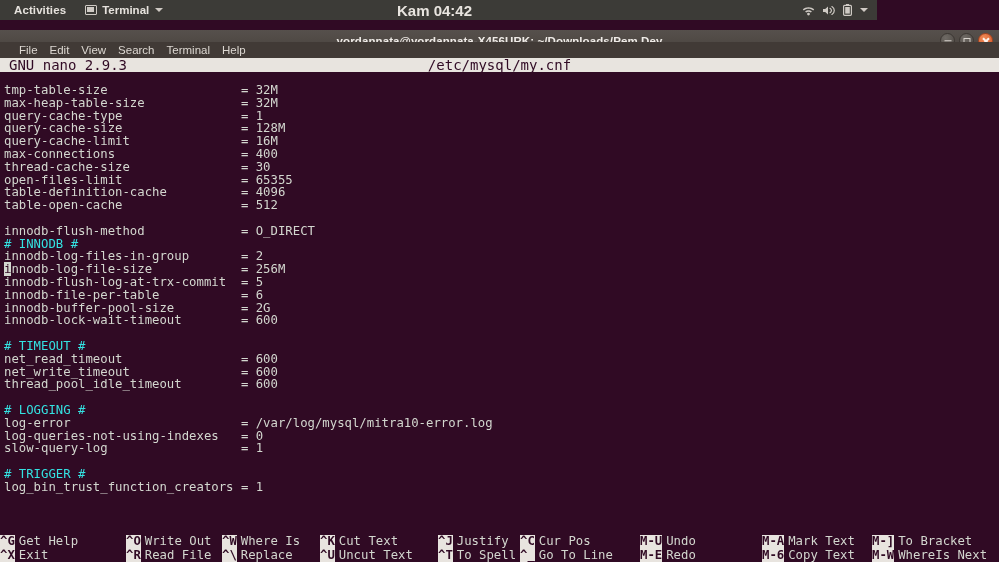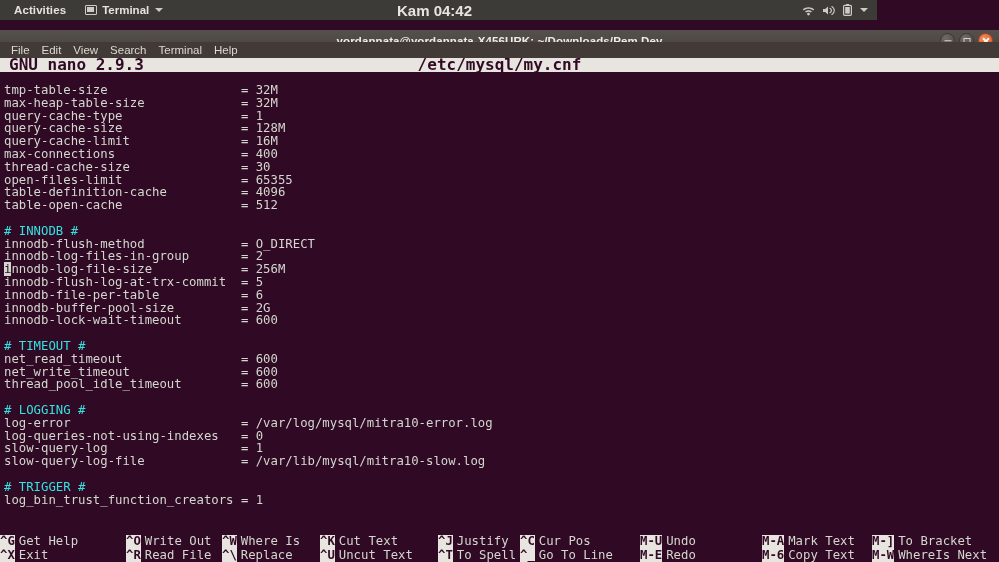--- a/index.html
+++ b/index.html
@@ -149,21 +149,21 @@
     top: 42px; left: 0;
     width: 999px;
     height: 16px;
     background: #413a36;
     display: flex;
     align-items: center;
     font-family: "Liberation Sans", sans-serif;
     font-size: 11.5px;
     color: #ddd8d2;
     box-sizing: border-box;
-    padding-left: 5px;
+    padding-left: 13px;
   }
   .menubar .mi {
     padding: 0 6px;
     line-height: 16px;
   }
 
   
   .term {
     position: absolute;
     top: 58px; left: 0;
@@ -175,25 +175,25 @@
     line-height: 12.8px;
     color: #d3d7cf;
     overflow: hidden;
   }
 
   .nano-title {
     position: relative;
     height: 14px;
     background: #e8e4df;
     color: #300a24;
-    font-weight: bold;
-    display: flex;
-    align-items: center;
-    white-space: pre;
-    font-size: 16px;
+    font-weight: normal;
+    display: flex;
+    align-items: center;
+    white-space: pre;
+    font-size: 14px;
     line-height: 14px;
   }
   .nano-title .nt-ver { padding-left: 9px; }
   .nano-title .nt-file {
     position: absolute;
     left: 0; right: 0;
     text-align: center;
   }
 
   .nano-body {
@@ -324,39 +324,38 @@
         <div class="line">max-heap-table-size             = 32M</div>
         <div class="line">query-cache-type                = 1</div>
         <div class="line">query-cache-size                = 128M</div>
         <div class="line">query-cache-limit               = 16M</div>
         <div class="line">max-connections                 = 400</div>
         <div class="line">thread-cache-size               = 30</div>
         <div class="line">open-files-limit                = 65355</div>
         <div class="line">table-definition-cache          = 4096</div>
         <div class="line">table-open-cache                = 512</div>
         <div class="line blank"> </div>
+        <div class="line">innodb-flush-method             = O_DIRECT</div>
         <div class="line comment"># INNODB #</div>
-        <div class="line">innodb-flush-method             = O_DIRECT</div>
         <div class="line">innodb-log-files-in-group       = 2</div>
         <div class="line"><span></span><span class="cursor">i</span><span>nnodb-log-file-size            = 256M</span></div>
         <div class="line">innodb-flush-log-at-trx-commit  = 5</div>
         <div class="line">innodb-file-per-table           = 6</div>
         <div class="line">innodb-buffer-pool-size         = 2G</div>
         <div class="line">innodb-lock-wait-timeout        = 600</div>
         <div class="line blank"> </div>
         <div class="line comment"># TIMEOUT #</div>
         <div class="line">net_read_timeout                = 600</div>
         <div class="line">net_write_timeout               = 600</div>
         <div class="line">thread_pool_idle_timeout        = 600</div>
         <div class="line blank"> </div>
         <div class="line comment"># LOGGING #</div>
         <div class="line">log-error                       = /var/log/mysql/mitra10-error.log</div>
         <div class="line">log-queries-not-using-indexes   = 0</div>
         <div class="line">slow-query-log                  = 1</div>
-        <div class="line">slow-query-log-file             = /var/lib/mysql/mitra10-slow.log</div>
         <div class="line blank"> </div>
         <div class="line comment"># TRIGGER #</div>
         <div class="line">log_bin_trust_function_creators = 1</div>
       </div>
 
     <div class="nano-foot">
       <div class="foot-row" id="foot-row-1" style="position: relative;"><span class="sc" style="position: absolute; left: 0px;"><span class="key">^G</span><span class="lbl">Get Help</span></span><span class="sc" style="position: absolute; left: 126px;"><span class="key">^O</span><span class="lbl">Write Out</span></span><span class="sc" style="position: absolute; left: 222px;"><span class="key">^W</span><span class="lbl">Where Is</span></span><span class="sc" style="position: absolute; left: 320px;"><span class="key">^K</span><span class="lbl">Cut Text</span></span><span class="sc" style="position: absolute; left: 438px;"><span class="key">^J</span><span class="lbl">Justify</span></span><span class="sc" style="position: absolute; left: 520px;"><span class="key">^C</span><span class="lbl">Cur Pos</span></span><span class="sc" style="position: absolute; left: 640px;"><span class="key">M-U</span><span class="lbl">Undo</span></span><span class="sc" style="position: absolute; left: 762px;"><span class="key">M-A</span><span class="lbl">Mark Text</span></span><span class="sc" style="position: absolute; left: 872px;"><span class="key">M-]</span><span class="lbl">To Bracket</span></span></div>
       <div class="foot-row" id="foot-row-2" style="position: relative;"><span class="sc" style="position: absolute; left: 0px;"><span class="key">^X</span><span class="lbl">Exit</span></span><span class="sc" style="position: absolute; left: 126px;"><span class="key">^R</span><span class="lbl">Read File</span></span><span class="sc" style="position: absolute; left: 222px;"><span class="key">^\</span><span class="lbl">Replace</span></span><span class="sc" style="position: absolute; left: 320px;"><span class="key">^U</span><span class="lbl">Uncut Text</span></span><span class="sc" style="position: absolute; left: 438px;"><span class="key">^T</span><span class="lbl">To Spell</span></span><span class="sc" style="position: absolute; left: 520px;"><span class="key">^_</span><span class="lbl">Go To Line</span></span><span class="sc" style="position: absolute; left: 640px;"><span class="key">M-E</span><span class="lbl">Redo</span></span><span class="sc" style="position: absolute; left: 762px;"><span class="key">M-6</span><span class="lbl">Copy Text</span></span><span class="sc" style="position: absolute; left: 872px;"><span class="key">M-W</span><span class="lbl">WhereIs Next</span></span></div>
     </div>
   </div>

